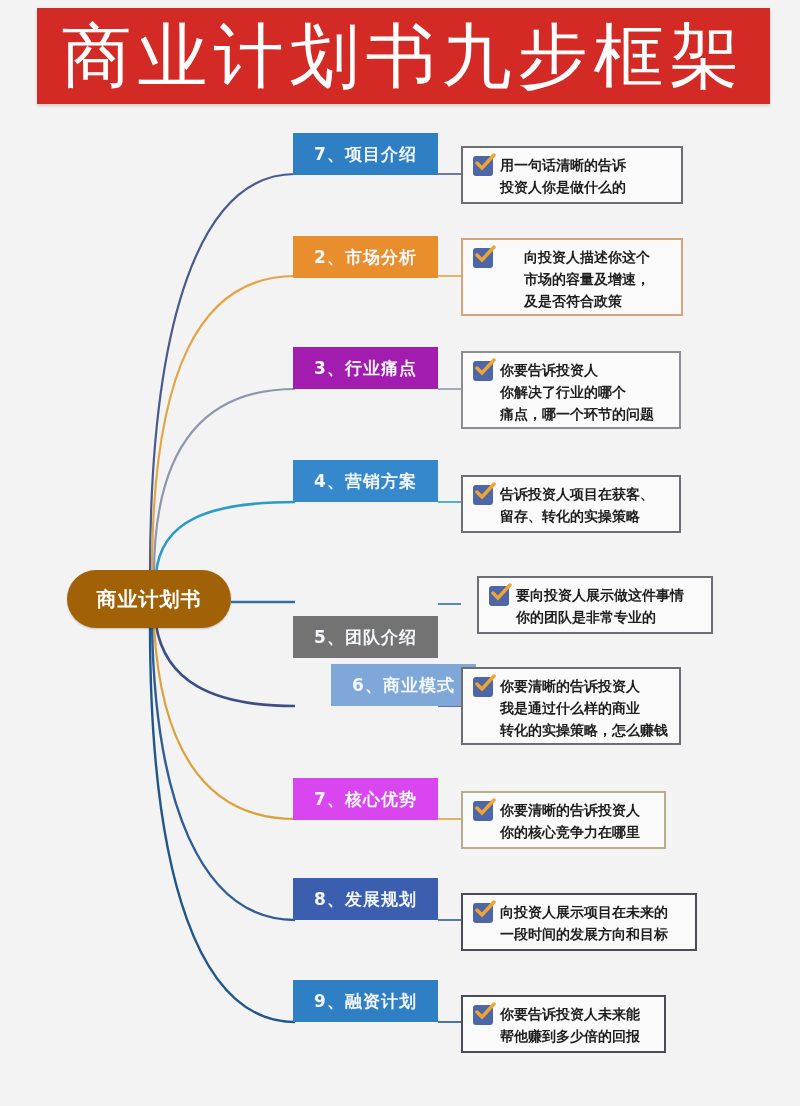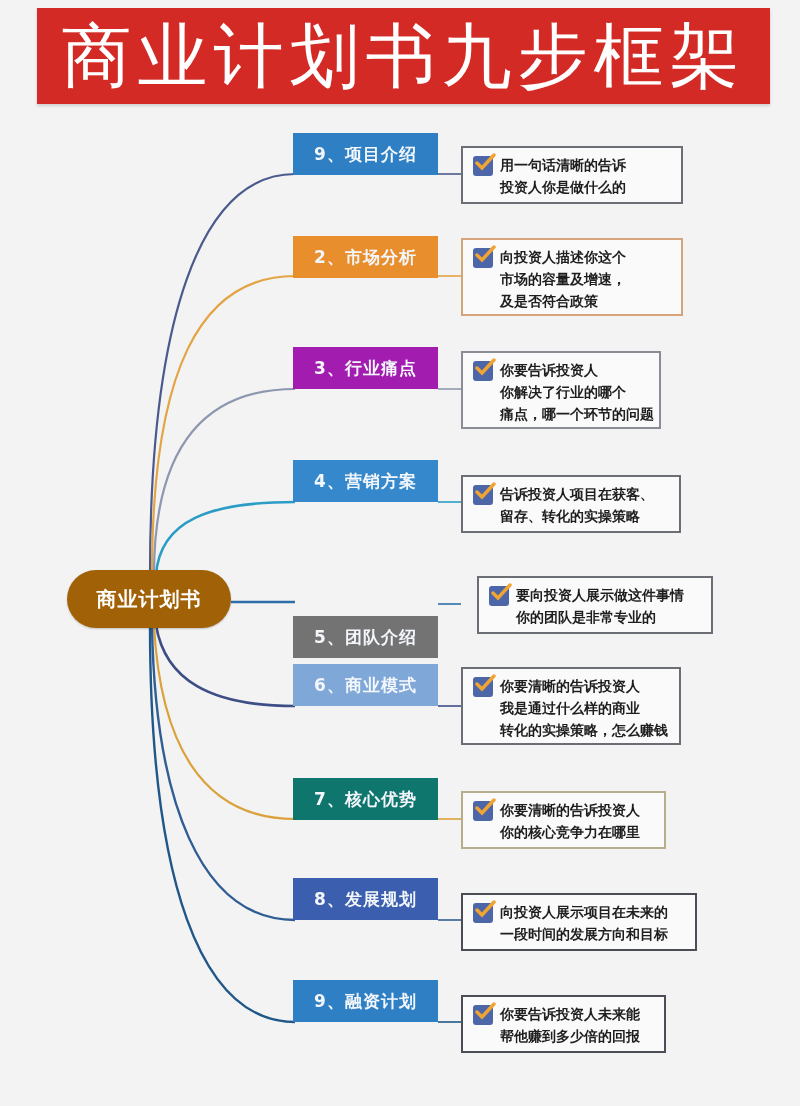--- a/index.html
+++ b/index.html
@@ -71,54 +71,54 @@
   <path d="M438 819 L461 819" stroke="#d9a23c" stroke-width="1.6"></path>
   <path d="M438 920 L461 920" stroke="#2f5d94" stroke-width="1.6"></path>
   <path d="M438 1022 L461 1022" stroke="#1f5788" stroke-width="1.6"></path>
 </svg>
 
 <div class="center-node">
   <span>商业计划书</span>
 </div>
 
 <div class="cat" style="top:133px;background:#2e7fc4;">
-  <span>9、项目介绍</span>
+  <span>7、项目介绍</span>
 </div>
 <div class="desc" style="top:146px;width:222px;height:58px;border-color:#6b6e75;">
   <span class="check">
       <svg width="22" height="22" viewBox="0 0 22 22">
         <path d="M3 11 L8 16 L20 3" stroke="#f0a432" stroke-width="3.5" fill="none" stroke-linecap="round"></path>
       </svg>
     </span>
   <div class="desc-lines">
     <span class="desc-line">用一句话清晰的告诉</span>
     <span class="desc-line">投资人你是做什么的</span>
   </div>
 </div>
 
 <div class="cat" style="top:236px;background:#e88e2c;">
   <span>2、市场分析</span>
 </div>
-<div class="desc" style="top:238px;width:222px;height:78px;border-color:#d4a57a;">
+<div class="desc" style="top:238px;width:222px;height:78px;border-color:#d4a57a;gap:24px;">
   <span class="check">
       <svg width="22" height="22" viewBox="0 0 22 22">
         <path d="M3 11 L8 16 L20 3" stroke="#f0a432" stroke-width="3.5" fill="none" stroke-linecap="round"></path>
       </svg>
     </span>
   <div class="desc-lines">
     <span class="desc-line">向投资人描述你这个</span>
     <span class="desc-line">市场的容量及增速，</span>
     <span class="desc-line">及是否符合政策</span>
   </div>
 </div>
 
 <div class="cat" style="top:347px;background:#a21caf;">
   <span>3、行业痛点</span>
 </div>
-<div class="desc" style="top:351px;width:200px;height:78px;border-color:#8a8d93;">
+<div class="desc" style="top:351px;width:220px;height:78px;border-color:#8a8d93;">
   <span class="check">
       <svg width="22" height="22" viewBox="0 0 22 22">
         <path d="M3 11 L8 16 L20 3" stroke="#f0a432" stroke-width="3.5" fill="none" stroke-linecap="round"></path>
       </svg>
     </span>
   <div class="desc-lines">
     <span class="desc-line">你要告诉投资人</span>
     <span class="desc-line">你解决了行业的哪个</span>
     <span class="desc-line">痛点，哪一个环节的问题</span>
   </div>
@@ -147,37 +147,37 @@
       <svg width="22" height="22" viewBox="0 0 22 22">
         <path d="M3 11 L8 16 L20 3" stroke="#f0a432" stroke-width="3.5" fill="none" stroke-linecap="round"></path>
       </svg>
     </span>
   <div class="desc-lines">
     <span class="desc-line">要向投资人展示做这件事情</span>
     <span class="desc-line">你的团队是非常专业的</span>
   </div>
 </div>
 
-<div class="cat" style="top:664px;background:#7fa8d8;">
+<div class="cat" style="top:664px;background:#7fa8d8;margin-left:38px;">
   <span>6、商业模式</span>
 </div>
 <div class="desc" style="top:667px;width:220px;height:78px;border-color:#6b6e75;">
   <span class="check">
       <svg width="22" height="22" viewBox="0 0 22 22">
         <path d="M3 11 L8 16 L20 3" stroke="#f0a432" stroke-width="3.5" fill="none" stroke-linecap="round"></path>
       </svg>
     </span>
   <div class="desc-lines">
     <span class="desc-line">你要清晰的告诉投资人</span>
     <span class="desc-line">我是通过什么样的商业</span>
     <span class="desc-line">转化的实操策略，怎么赚钱</span>
   </div>
 </div>
 
-<div class="cat" style="top:778px;background:#0f766e;">
+<div class="cat" style="top:778px;background:#d946ef;">
   <span>7、核心优势</span>
 </div>
 <div class="desc" style="top:791px;width:205px;height:58px;border-color:#b6ad8a;">
   <span class="check">
       <svg width="22" height="22" viewBox="0 0 22 22">
         <path d="M3 11 L8 16 L20 3" stroke="#f0a432" stroke-width="3.5" fill="none" stroke-linecap="round"></path>
       </svg>
     </span>
   <div class="desc-lines">
     <span class="desc-line">你要清晰的告诉投资人</span>

